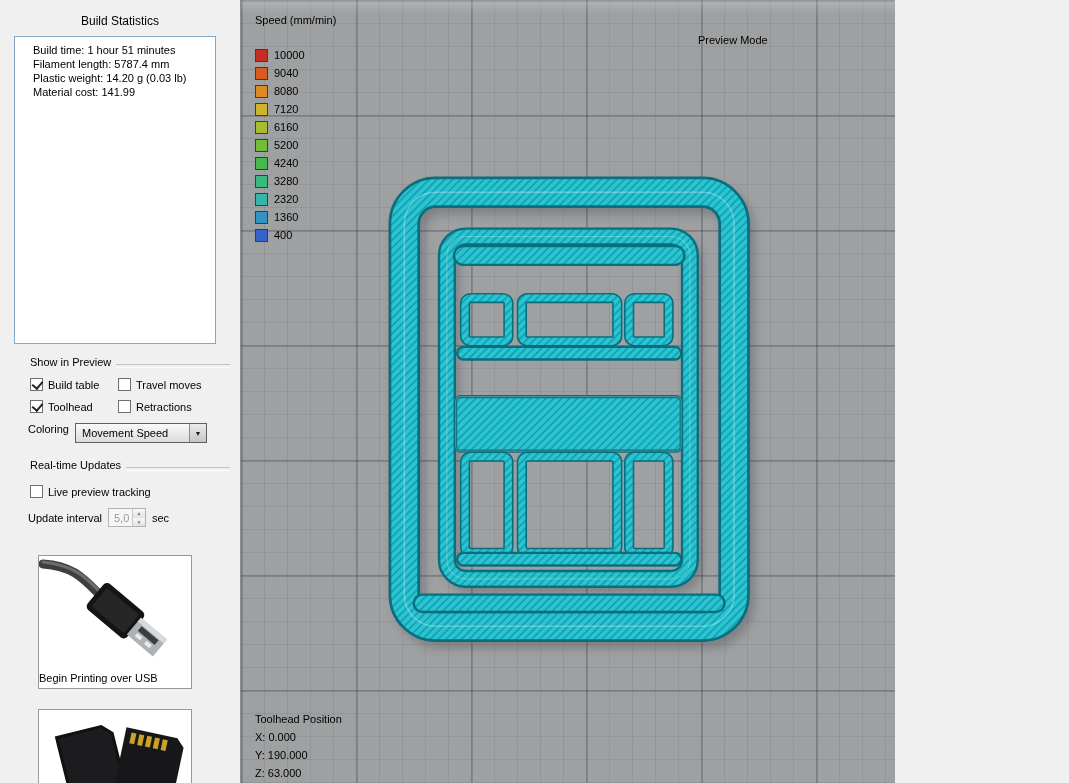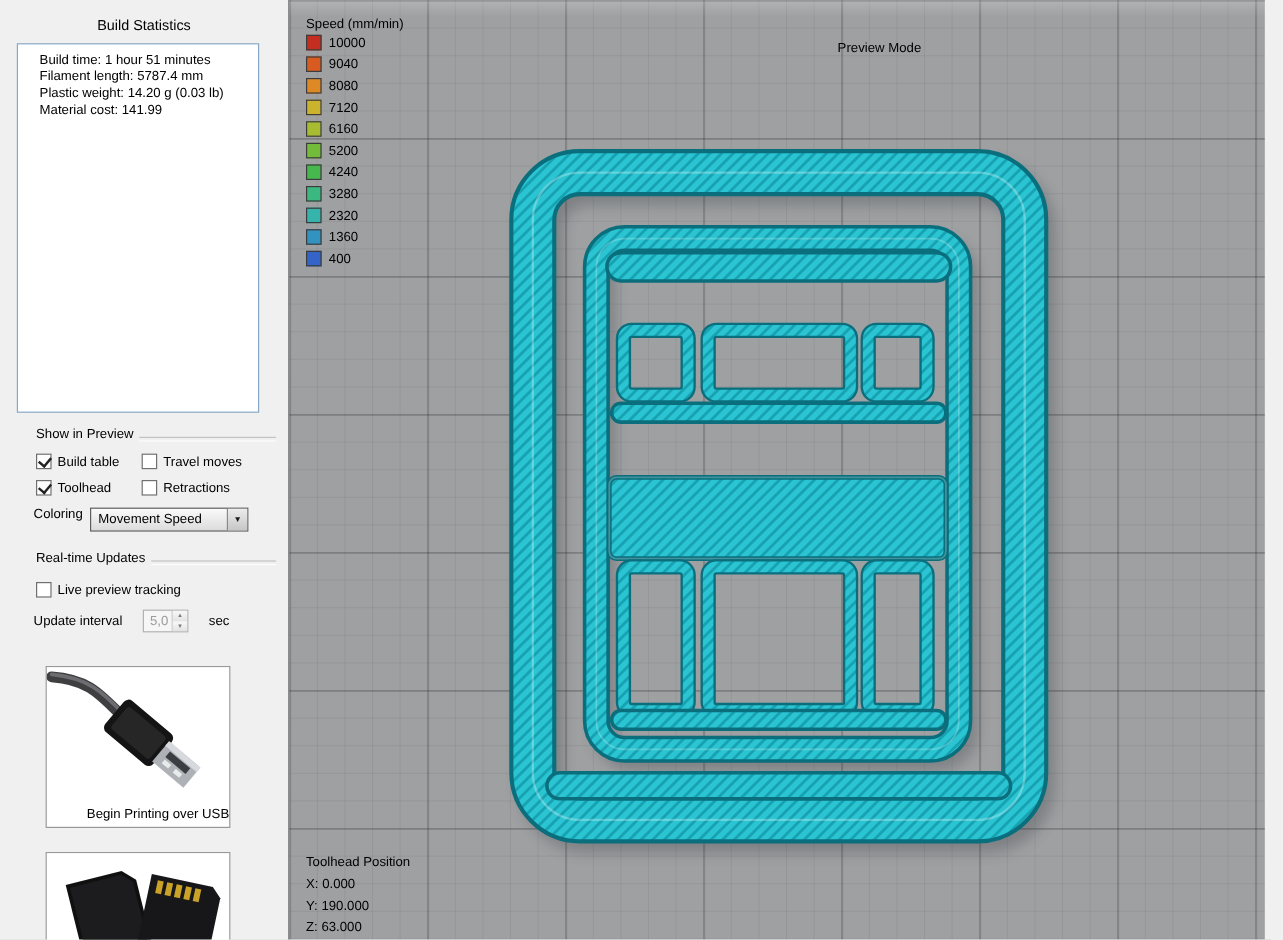--- a/index.html
+++ b/index.html
@@ -1,18 +1,18 @@
 <!DOCTYPE html>
 <html><head>
 <meta charset="utf-8">
 <style>
   *{margin:0;padding:0;box-sizing:border-box}
   html,body{width:1069px;height:783px;overflow:hidden;background:#f0f0f0;
     font-family:"Liberation Sans",sans-serif;font-size:11px;color:#000}
-  .app{position:relative;width:1054px;height:783px;display:flex}
+  .app{position:relative;width:895px;height:783px;display:flex}
 
   
   .sidebar{flex:0 0 240px;width:240px;height:100%;background:#f0f0f0;padding-left:14px;position:relative}
   .panel-title{padding:14px 14px 8px 0;text-align:center;font-size:12px}
   .stats-box{width:202px;height:308px;background:#fff;border:1px solid #84a7c8;padding:6px 18px}
   .stat-line{line-height:14px;white-space:nowrap}
   .group-title{display:flex;align-items:flex-end;margin:12px 10px 0 16px;font-size:11px}
   .group-title.rt{margin-top:16px}
   .group-title::after{content:"";flex:1;height:2px;border-top:1px solid #c2c2c2;border-bottom:1px solid #fcfcfc;margin-left:5px}
   .cb-grid{margin:10px 0 0 16px;display:grid;grid-template-columns:88px auto;row-gap:9px}
@@ -23,44 +23,44 @@
   .cb-label{margin-left:5px;white-space:nowrap}
   .coloring-row{margin:10px 0 0 14px;display:flex;align-items:flex-start;gap:6px}
   .inline-label{white-space:nowrap}
   .combo{width:132px;height:20px;border:1px solid #5f5f5f;background:linear-gradient(#fafafa,#dcdcdc);
     display:flex;align-items:center;padding-left:6px;position:relative;cursor:default}
   .combo-value{white-space:nowrap}
   .combo-arrow{position:absolute;right:0;top:0;bottom:0;width:17px;border-left:1px solid #8a8a8a;
     background:linear-gradient(#ececec,#c6c6c6);display:flex;align-items:center;justify-content:center;
     font-size:7px;color:#1a1a1a}
   .live-row{margin:14px 0 0 16px}
-  .interval-row{margin:10px 0 0 14px;display:flex;align-items:center;gap:17px}
+  .interval-row{margin:10px 0 0 14px;display:flex;align-items:center;gap:6px}
   .spin{width:38px;height:19px;border:1px solid #b2b2b2;background:#f6f6f6;display:flex}
   .spin-value{flex:1;display:flex;align-items:center;padding-left:5px;color:#9b9b9b}
   .spin-btns{width:13px;display:flex;flex-direction:column;border-left:1px solid #c9c9c9}
   .spin-btn{flex:1;display:flex;align-items:center;justify-content:center;font-size:5px;color:#7a7a7a;
     background:linear-gradient(#f8f8f8,#e2e2e2)}
   .photo-card{width:154px;margin-left:24px;border:1px solid #989898;background:#fff}
   .photo-card.usb{margin-top:28px}
   .photo-card.sd{margin-top:20px}
-  .usb-caption{text-align:right;padding:2px 0 4px;white-space:nowrap}
+  .usb-caption{text-align:left;padding:2px 0 4px;white-space:nowrap}
 
   
   .viewport{position:relative;flex:1;height:100%;background-color:#9ea0a2;border-left:1px solid #8b8d8f;
     background-image:
       linear-gradient(rgba(255,255,255,0.20),rgba(255,255,255,0) 14px),
       linear-gradient(rgba(30,32,34,0.20) 1.5px,transparent 1.5px),
       linear-gradient(90deg,rgba(30,32,34,0.20) 1.5px,transparent 1.5px),
       linear-gradient(rgba(30,32,34,0.08) 1px,transparent 1px),
       linear-gradient(90deg,rgba(30,32,34,0.08) 1px,transparent 1px);
     background-size:100% 100%,115px 115px,115px 115px,23px 23px,23px 23px}
   .model-svg{position:absolute;left:0;top:0;width:100%;height:100%}
   .legend{position:absolute;left:14px;top:14px}
-  .legend-title{margin-bottom:3px;white-space:nowrap}
-  .legend-row{display:flex;align-items:center;height:13px;margin-bottom:5px}
+  .legend-title{margin-bottom:23px;white-space:nowrap}
+  .legend-row{display:flex;height:13px;margin-bottom:5px}
   .swatch{width:13px;height:13px;border:1px solid #3c3c3c;margin-right:6px;flex:0 0 13px}
   .legend-val{white-space:nowrap}
   .mode-label{position:absolute;left:457px;top:34px;white-space:nowrap}
   .toolhead-pos{position:absolute;left:14px;top:710px;line-height:18px}
 </style>
 </head>
 <body>
 
 <div class="app">
 

